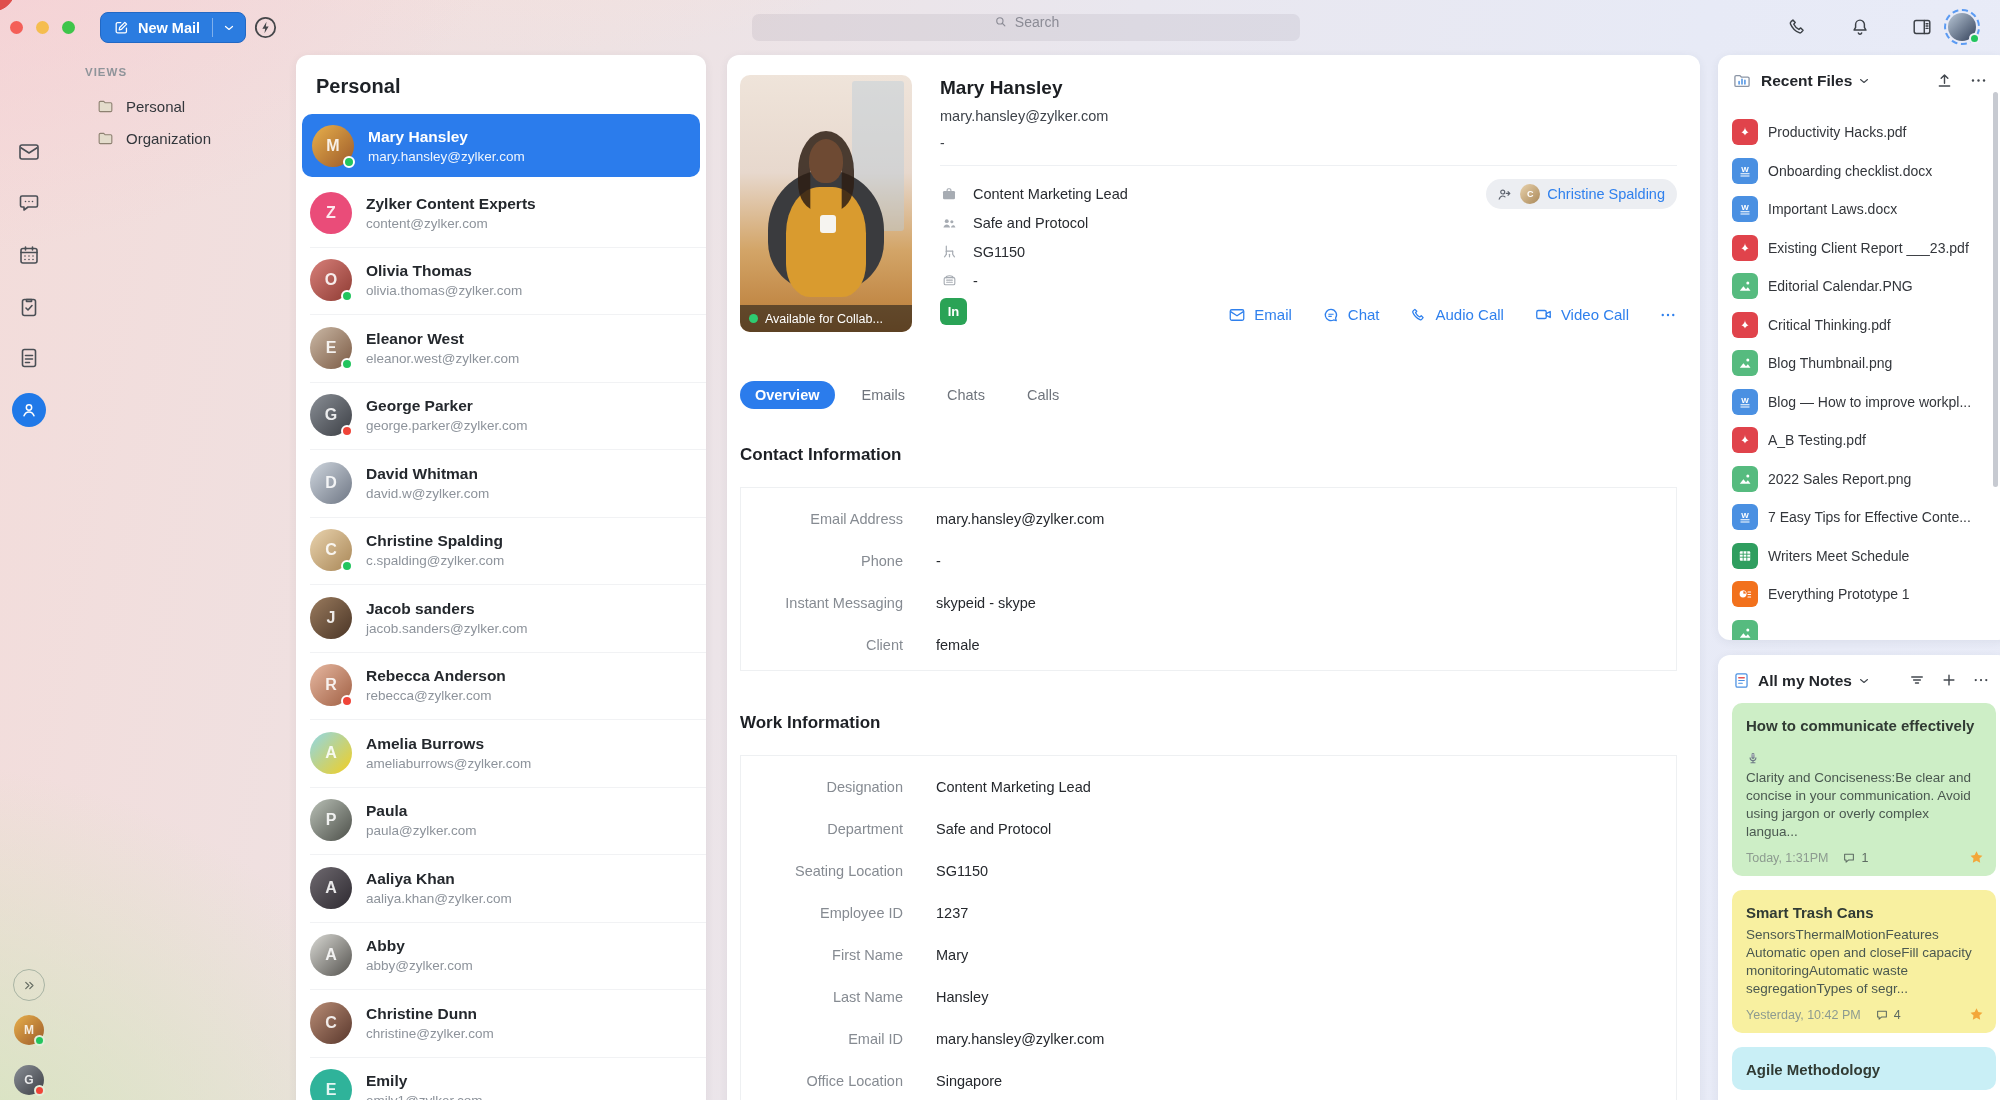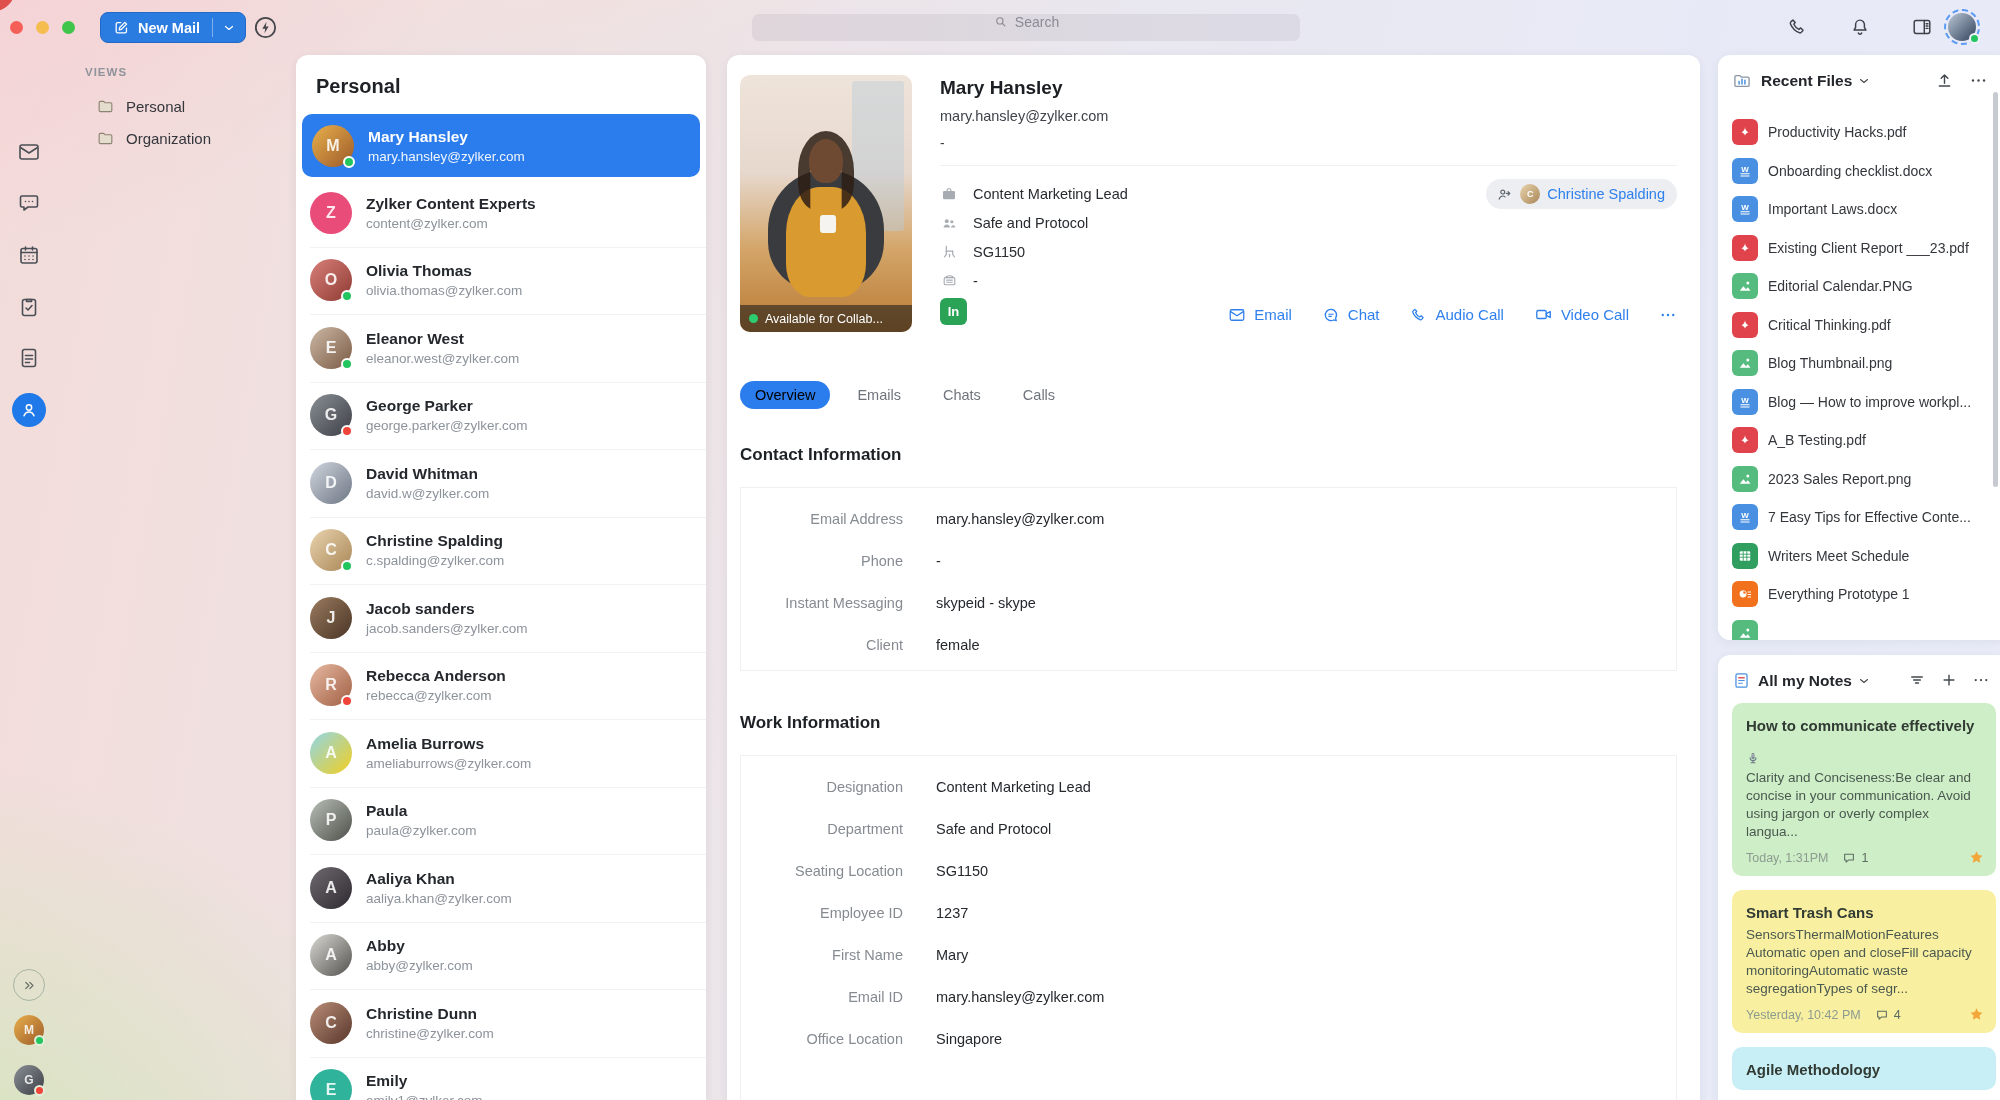--- a/index.html
+++ b/index.html
@@ -104,21 +104,21 @@
     display:flex; align-items:center; gap:7px; padding:0 12px 0 10px; cursor:pointer; }
   .pill .pic { color:#5f6570; }
   .pill .pav { width:20px; height:20px; border-radius:50%; background:linear-gradient(135deg,#e9d3ae,#a98757);
     color:#fff; font-size:9px; font-weight:700; display:flex; align-items:center; justify-content:center; }
   .pill .ptxt { font-size:14.5px; color:#2f80ed; }
   .actions { position:absolute; right:23px; top:250px; display:flex; align-items:center; gap:30px; }
   .action { display:flex; align-items:center; gap:8px; background:none; border:none; color:#2f80ed;
     font-family:inherit; font-size:15px; cursor:pointer; }
   .tabs { position:absolute; left:13px; top:326px; display:flex; align-items:center; gap:12px; }
   .tab { border:none; background:none; font-family:inherit; font-size:14.5px; color:#6f747c; padding:6px 15px; border-radius:16px; cursor:pointer; }
-  .tab.active { background:#2b7cec; color:#000000; font-weight:400; }
+  .tab.active { background:#2b7cec; color:#ffffff; font-weight:700; }
   .sec-title { position:absolute; left:13px; font-size:17px; font-weight:700; color:#1d2025; }
   .kv-card { position:absolute; left:13px; width:937px; border:1px solid #eef0f2; border-radius:0; background:#fff; padding-top:10px; }
   .kv-row { height:42px; display:flex; align-items:center; font-size:14.5px; }
   .kv-label { width:162px; text-align:right; color:#868b92; flex:none; }
   .kv-value { margin-left:33px; color:#25282d; }
 
   
   .panel-head { position:absolute; left:0; top:14px; width:100%; height:26px; }
   .panel-head .ph-ic { position:absolute; left:14px; top:2px; }
   .panel-head .ph-title { position:absolute; left:43px; top:3px; font-size:15.5px; font-weight:700; color:#23262b;
@@ -548,20 +548,24 @@
         </div>
         <div class="kv-row">
           <div class="kv-label">Employee ID</div>
           <div class="kv-value">1237</div>
         </div>
         <div class="kv-row">
           <div class="kv-label">First Name</div>
           <div class="kv-value">Mary</div>
         </div>
         <div class="kv-row">
+          <div class="kv-label">Last Name</div>
+          <div class="kv-value">Hansley</div>
+        </div>
+        <div class="kv-row">
           <div class="kv-label">Email ID</div>
           <div class="kv-value">mary.hansley@zylker.com</div>
         </div>
         <div class="kv-row">
           <div class="kv-label">Office Location</div>
           <div class="kv-value">Singapore</div>
         </div>
       </div>
   </section>
 
@@ -670,21 +674,21 @@
           </span>
           <span class="f-name">A_B Testing.pdf</span>
         </div>
         <div class="file-row">
           <span class="tile image">
             <svg width="16" height="16" viewBox="0 0 16 16">
               <circle cx="10.8" cy="5" r="1.5" fill="#fff"></circle>
               <path d="M2.8 12.8l3.6-4.6 2.6 3.1 1.8-2 2.7 3.5z" fill="#fff"></path>
             </svg>
           </span>
-          <span class="f-name">2023 Sales Report.png</span>
+          <span class="f-name">2022 Sales Report.png</span>
         </div>
         <div class="file-row">
           <span class="tile word">
             <svg width="16" height="16" viewBox="0 0 16 16">
               <text x="8" y="8.6" text-anchor="middle" font-size="8" font-weight="bold" fill="#fff" font-family="Liberation Sans, sans-serif">W</text>
               <path d="M3.5 10.8h9M3.5 13h9" stroke="#fff" stroke-width="1.1"></path>
             </svg>
           </span>
           <span class="f-name">7 Easy Tips for Effective Conte...</span>
         </div>

